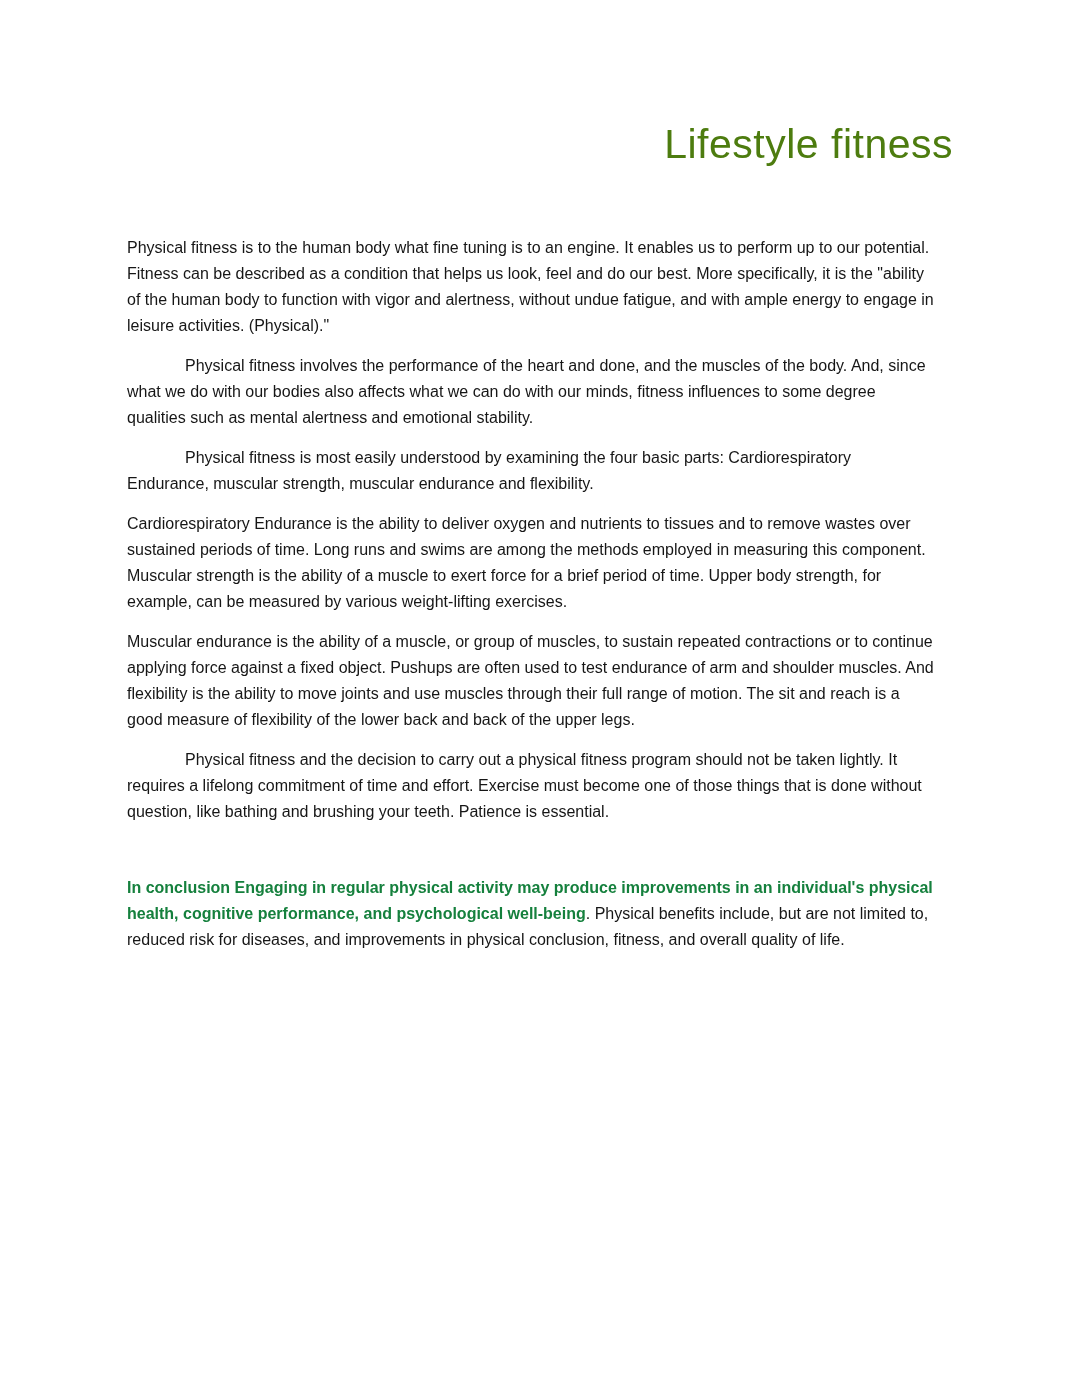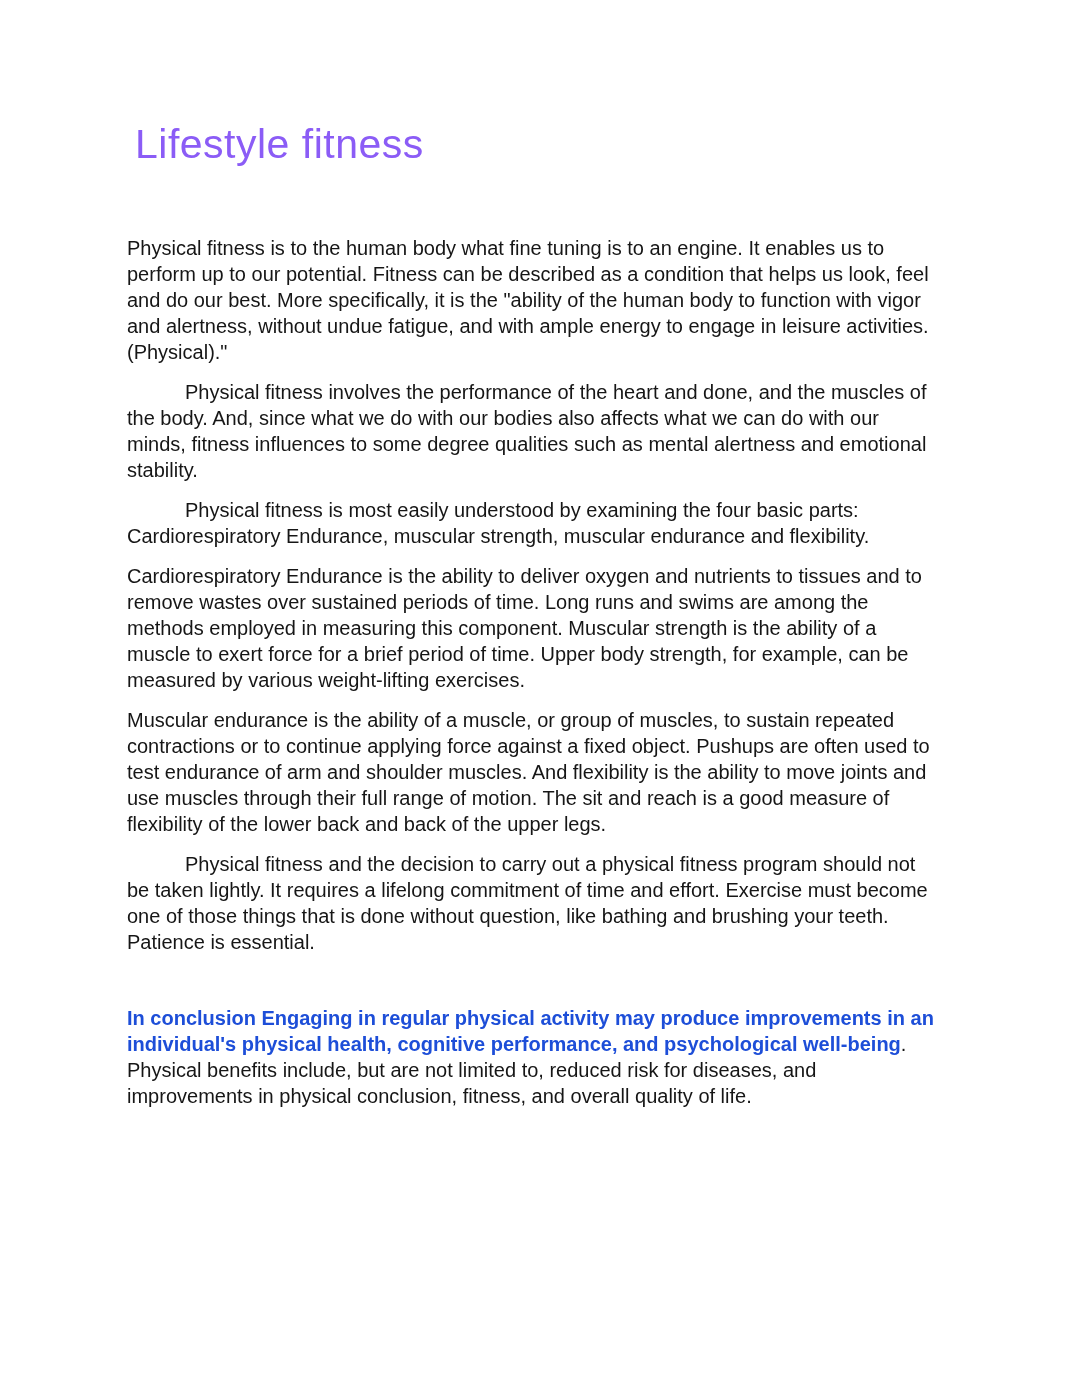--- a/index.html
+++ b/index.html
@@ -16,40 +16,41 @@
     padding: 120px 127px 0 127px;
     font-family: "Liberation Sans", "DejaVu Sans", sans-serif;
     color: #161616;
     overflow: hidden;
   }
   .doc-title {
     margin: 0 0 66px 8px;
     font-size: 41px;
     font-weight: 400;
     line-height: 1.2;
-    color: #8b5cf6;
+    color: #4d7c0f;
     letter-spacing: 0.5px;
+    text-align: right;
   }
   .para {
     margin: 0 16px 14px 0;
-    font-size: 20px;
+    font-size: 16px;
     line-height: 26px;
     font-weight: 400;
     text-align: left;
     color: #161616;
   }
   .para.indent {
     text-indent: 58px;
   }
   .para.conclusion {
     margin-top: 50px;
   }
   .para.conclusion strong {
     font-weight: 700;
-    color: #1d4ed8;
+    color: #15803d;
     text-align: right;
   }
 </style>
 </head>
 <body>
 
 <div class="page">
 
   <h1 class="doc-title">Lifestyle fitness</h1>
 

